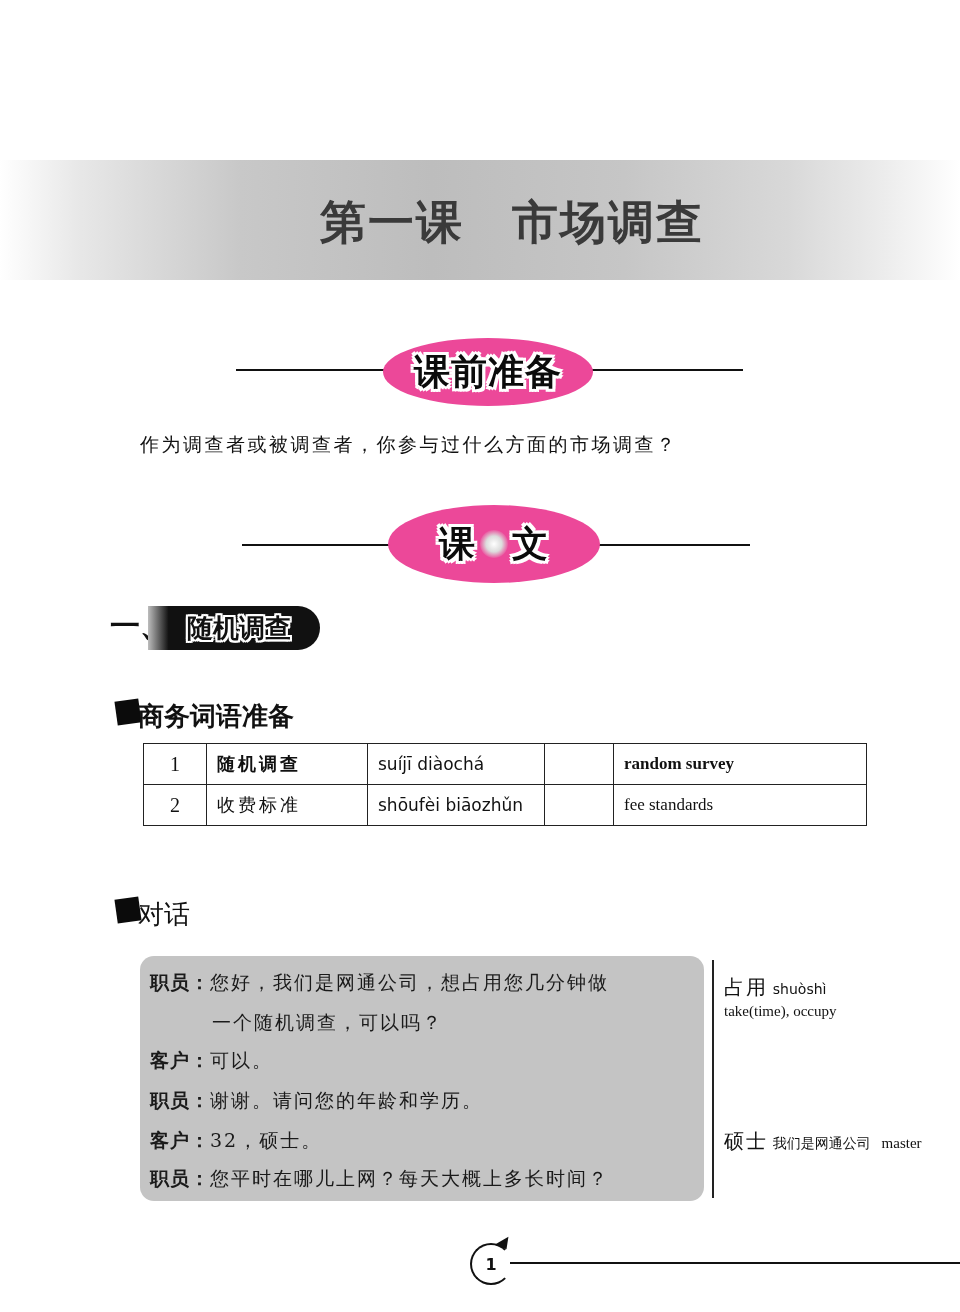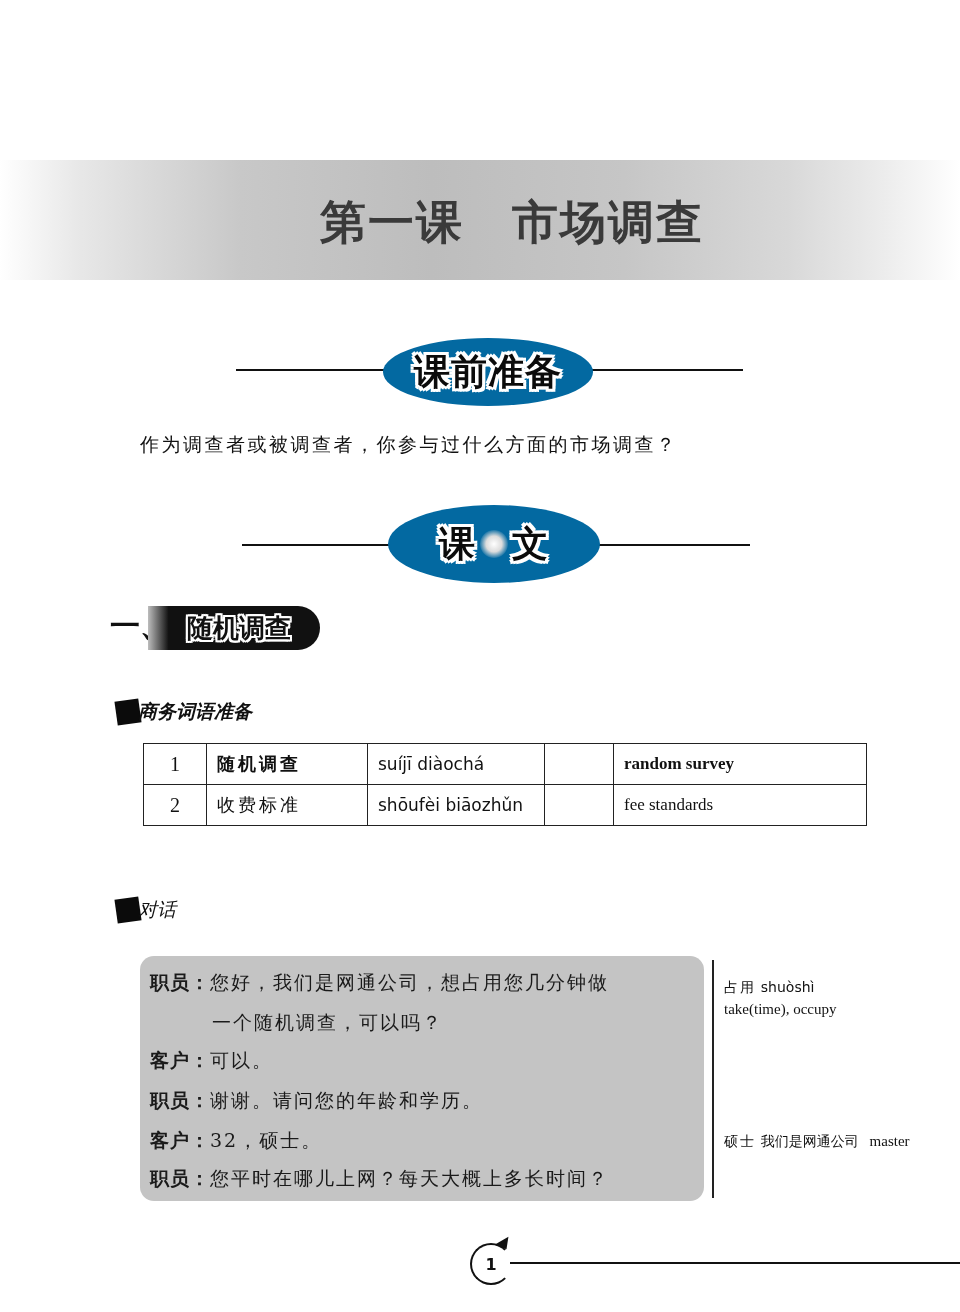--- a/index.html
+++ b/index.html
@@ -19,21 +19,21 @@
       font-size: 46px; font-weight: bold; color: #3a3a3a; letter-spacing: 2px;
       font-family: "DejaVu Sans", sans-serif;
       word-spacing: 0;
       padding-left: 32px;
     }
     .title-text .gap { display: inline-block; width: 48px; }
 
     
     .hr-line { height: 2px; background: #111; }
     .oval {
-      background: #0369a1; border-radius: 50%;
+      background: #ec4899; border-radius: 50%;
       display: flex; align-items: center; justify-content: center;
     }
     .oval span {
       color: #0b0b0b; font-weight: bold; font-size: 36px; letter-spacing: 1px;
       -webkit-text-stroke: 0;
       text-shadow: -3px -3px 0 #fff, 3px -3px 0 #fff, -3px 3px 0 #fff, 3px 3px 0 #fff,
                    0 -3px 0 #fff, 0 3px 0 #fff, -3px 0 0 #fff, 3px 0 0 #fff;
     }
     .oval .sep-glow {
       display: inline-block; width: 28px; height: 28px; border-radius: 50%;
@@ -55,21 +55,21 @@
       display: flex; align-items: center; justify-content: center;
     }
     .sub-pill span {
       color: #111; font-size: 26px; font-weight: bold; padding-left: 10px;
       font-family: "DejaVu Serif", serif;
       text-shadow: -2px -2px 0 #fff, 2px -2px 0 #fff, -2px 2px 0 #fff, 2px 2px 0 #fff,
                    0 -2px 0 #fff, 0 2px 0 #fff, -2px 0 0 #fff, 2px 0 0 #fff;
     }
 
     
-    .block-head { font-size: 19px; font-weight: bold; color: #111; font-style: italic; }
+    .block-head { font-size: 26px; font-weight: bold; color: #111; }
     .block-mark {
       width: 24px; height: 24px; background: #0b0b0b; transform: rotate(-8deg);
     }
 
     
     table.vocab {
       left: 143px; top: 743px; width: 724px; border-collapse: collapse;
     }
     table.vocab td {
       border: 1.5px solid #222; height: 40px; padding: 0 10px; font-size: 18px; vertical-align: middle;
@@ -87,21 +87,21 @@
       background: #c4c4c4; border-radius: 14px;
     }
     .dialog-line {
       left: 150px; font-size: 19px; color: #1a1a1a; letter-spacing: 2px;
       font-family: "DejaVu Serif", serif; white-space: nowrap;
     }
     .dialog-line .spk { font-family: "DejaVu Sans", sans-serif; font-weight: bold; letter-spacing: 1px; }
 
     .gloss-rule { left: 712px; top: 960px; width: 1.5px; height: 238px; background: #222; }
     .gloss { left: 724px; font-size: 15px; color: #111; line-height: 22px; }
-    .gloss .hz { font-family: "DejaVu Serif", serif; font-size: 14px; letter-spacing: 2px; }
+    .gloss .hz { font-family: "DejaVu Serif", serif; font-size: 20px; letter-spacing: 2px; }
     .gloss .py { font-family: "DejaVu Sans", sans-serif; font-size: 14px; }
     .gloss .en { font-family: Liberation Serif, serif; font-size: 15px; }
 
     
     .page-circle {
       left: 470px; top: 1243px; width: 38px; height: 38px; border: 2px solid #111; border-radius: 50%;
       display: flex; align-items: center; justify-content: center; font-size: 16px; font-weight: bold;
       border-right-color: transparent;
     }
     .page-rule { left: 510px; top: 1262px; width: 450px; height: 2px; background: #111; }

